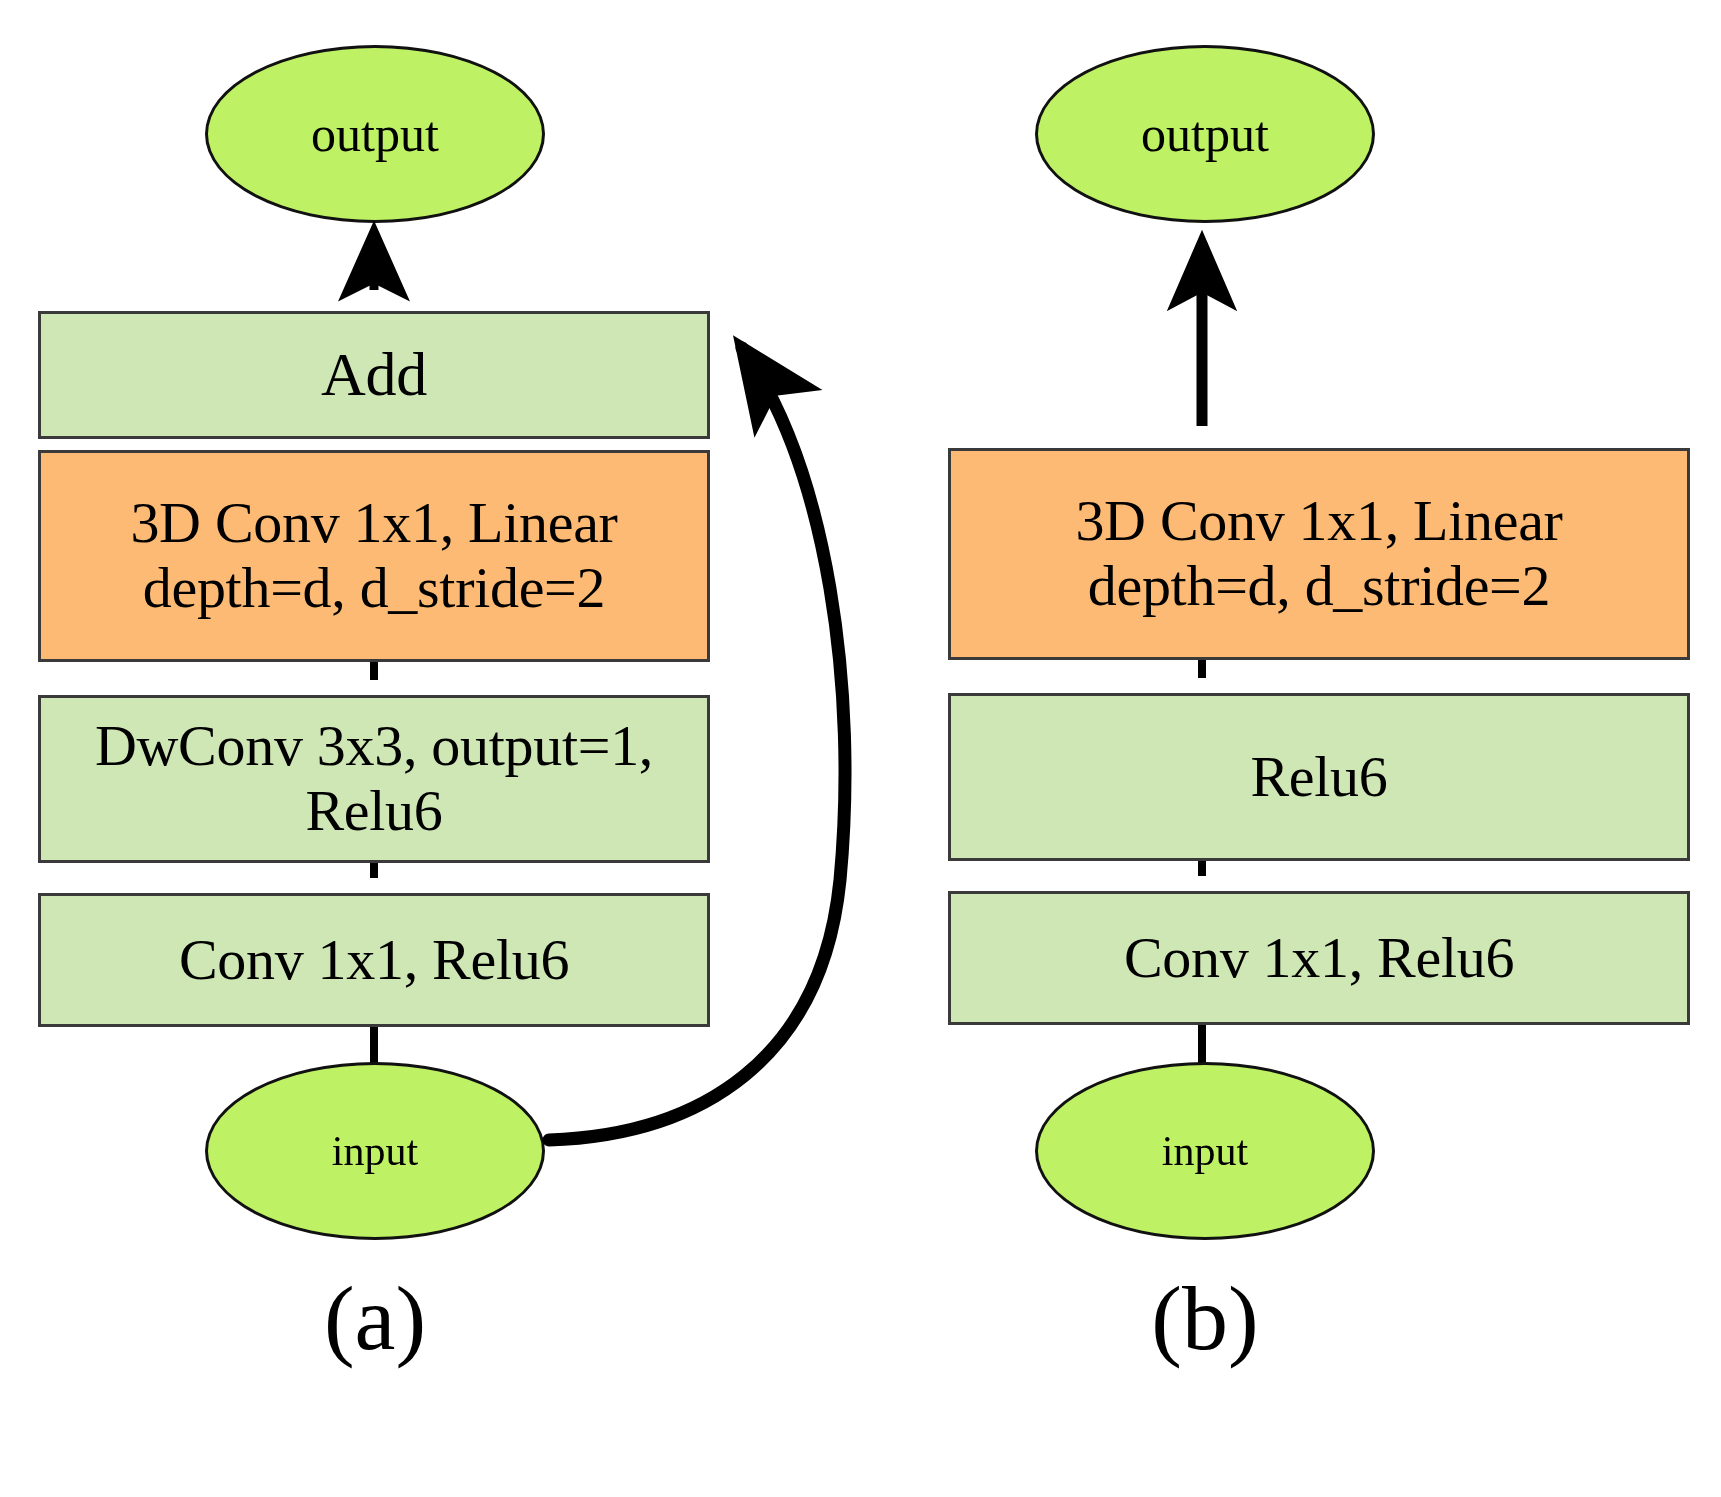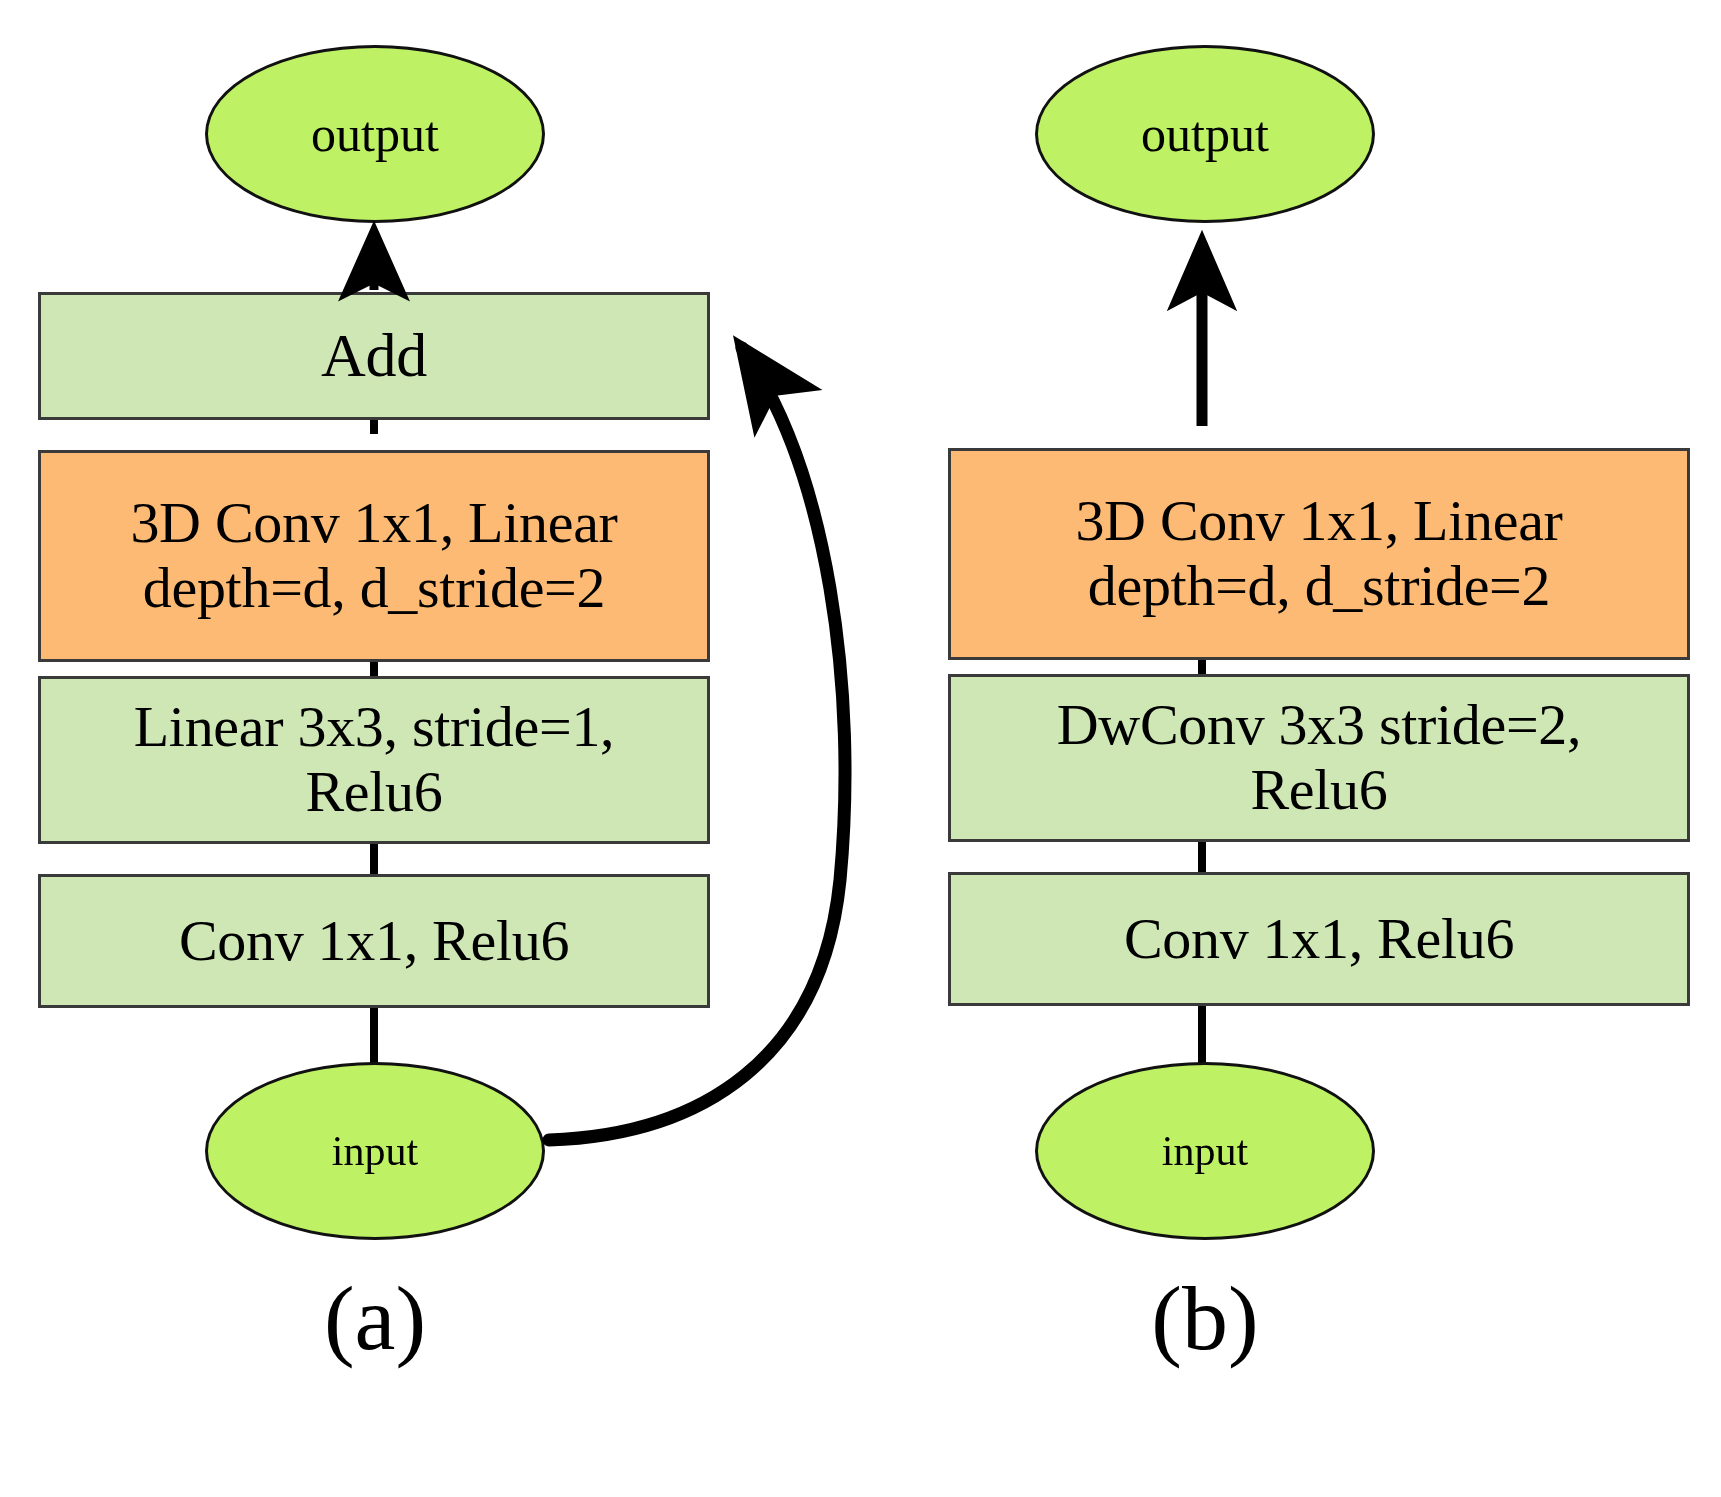--- a/index.html
+++ b/index.html
@@ -21,21 +21,21 @@
     border: 3px solid #3a3a3a;
     display: flex;
     align-items: center;
     justify-content: center;
     text-align: center;
     color: #000000;
     line-height: 1.12;
     letter-spacing: -0.3px;
     z-index: 3;
   }
-  .green { background: #cfe7b5; }
+  .green { background: #cfe7b5; margin-top: 19px; }
   .pink  { background: #fdba74; margin-top: 20px; }
 
   .ellipse {
     position: absolute;
     box-sizing: border-box;
     border: 3px solid #111111;
     border-radius: 50%;
     background: #bef264;
     display: flex;
     align-items: center;
@@ -82,21 +82,21 @@
   <div class="node-box green" style="left:38px; top:292px; width:672px; height:128px; font-size:62px;">
     <span>Add</span>
   </div>
 
   <div class="node-box pink" style="left:38px; top:430px; width:672px; height:212px; font-size:58px; flex-direction:column;">
     <span>3D Conv 1x1, Linear</span>
     <span>depth=d, d_stride=2</span>
   </div>
 
   <div class="node-box green" style="left:38px; top:676px; width:672px; height:168px; font-size:58px; flex-direction:column;">
-    <span>Linear 3x3, stride=1,</span>
+    <span>DwConv 3x3, output=1,</span>
     <span>Relu6</span>
   </div>
 
   <div class="node-box green" style="left:38px; top:874px; width:672px; height:134px; font-size:58px;">
     <span>Conv 1x1, Relu6</span>
   </div>
 
   <div class="ellipse" style="left:205px; top:1062px; width:340px; height:178px; font-size:42px;">
     <span>input</span>
   </div>
@@ -113,21 +113,20 @@
   <div class="ellipse" style="left:1035px; top:45px; width:340px; height:178px; font-size:50px;">
     <span>output</span>
   </div>
 
   <div class="node-box pink" style="left:948px; top:428px; width:742px; height:212px; font-size:58px; flex-direction:column;">
     <span>3D Conv 1x1, Linear</span>
     <span>depth=d, d_stride=2</span>
   </div>
 
   <div class="node-box green" style="left:948px; top:674px; width:742px; height:168px; font-size:58px; flex-direction:column;">
-    <span>DwConv 3x3 stride=2,</span>
     <span>Relu6</span>
   </div>
 
   <div class="node-box green" style="left:948px; top:872px; width:742px; height:134px; font-size:58px;">
     <span>Conv 1x1, Relu6</span>
   </div>
 
   <div class="ellipse" style="left:1035px; top:1062px; width:340px; height:178px; font-size:42px;">
     <span>input</span>
   </div>

